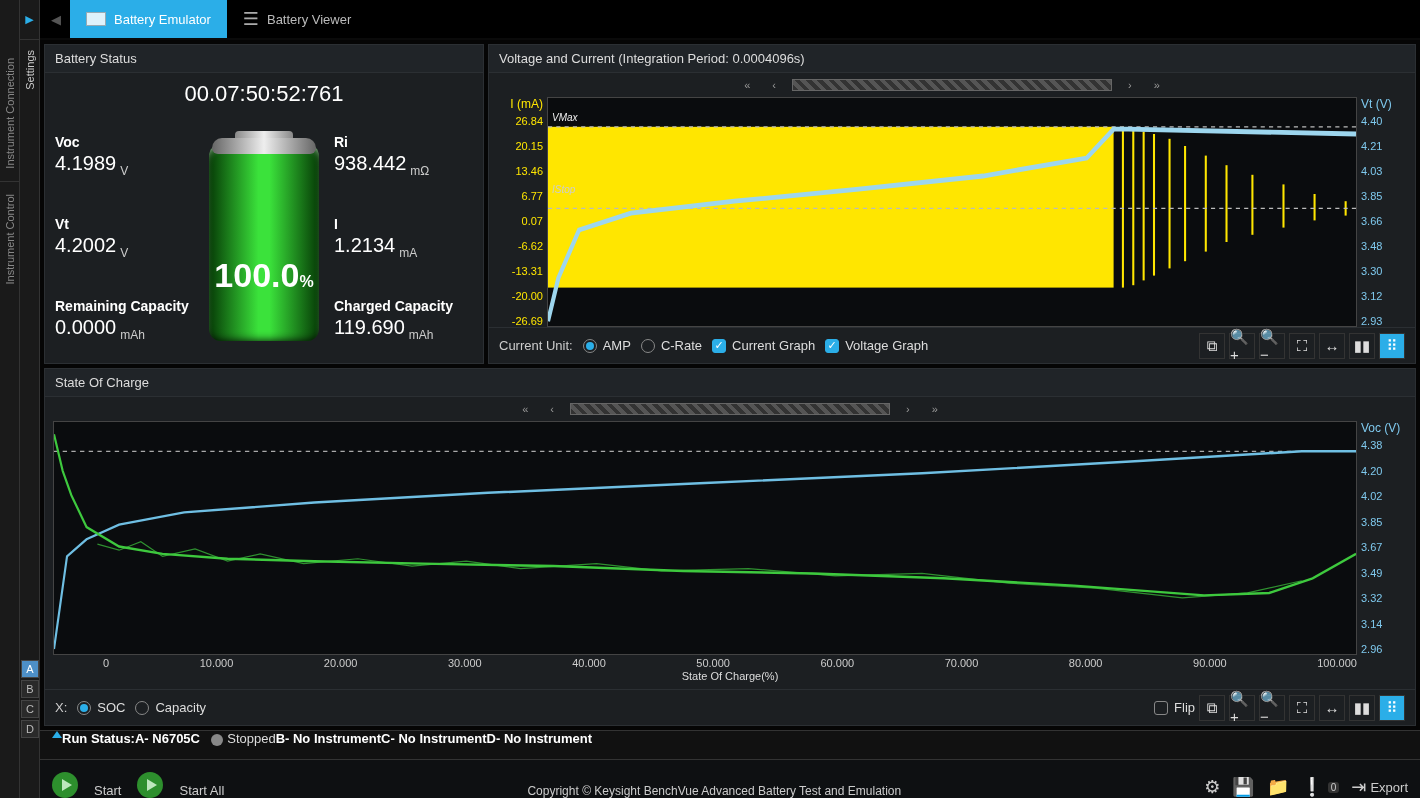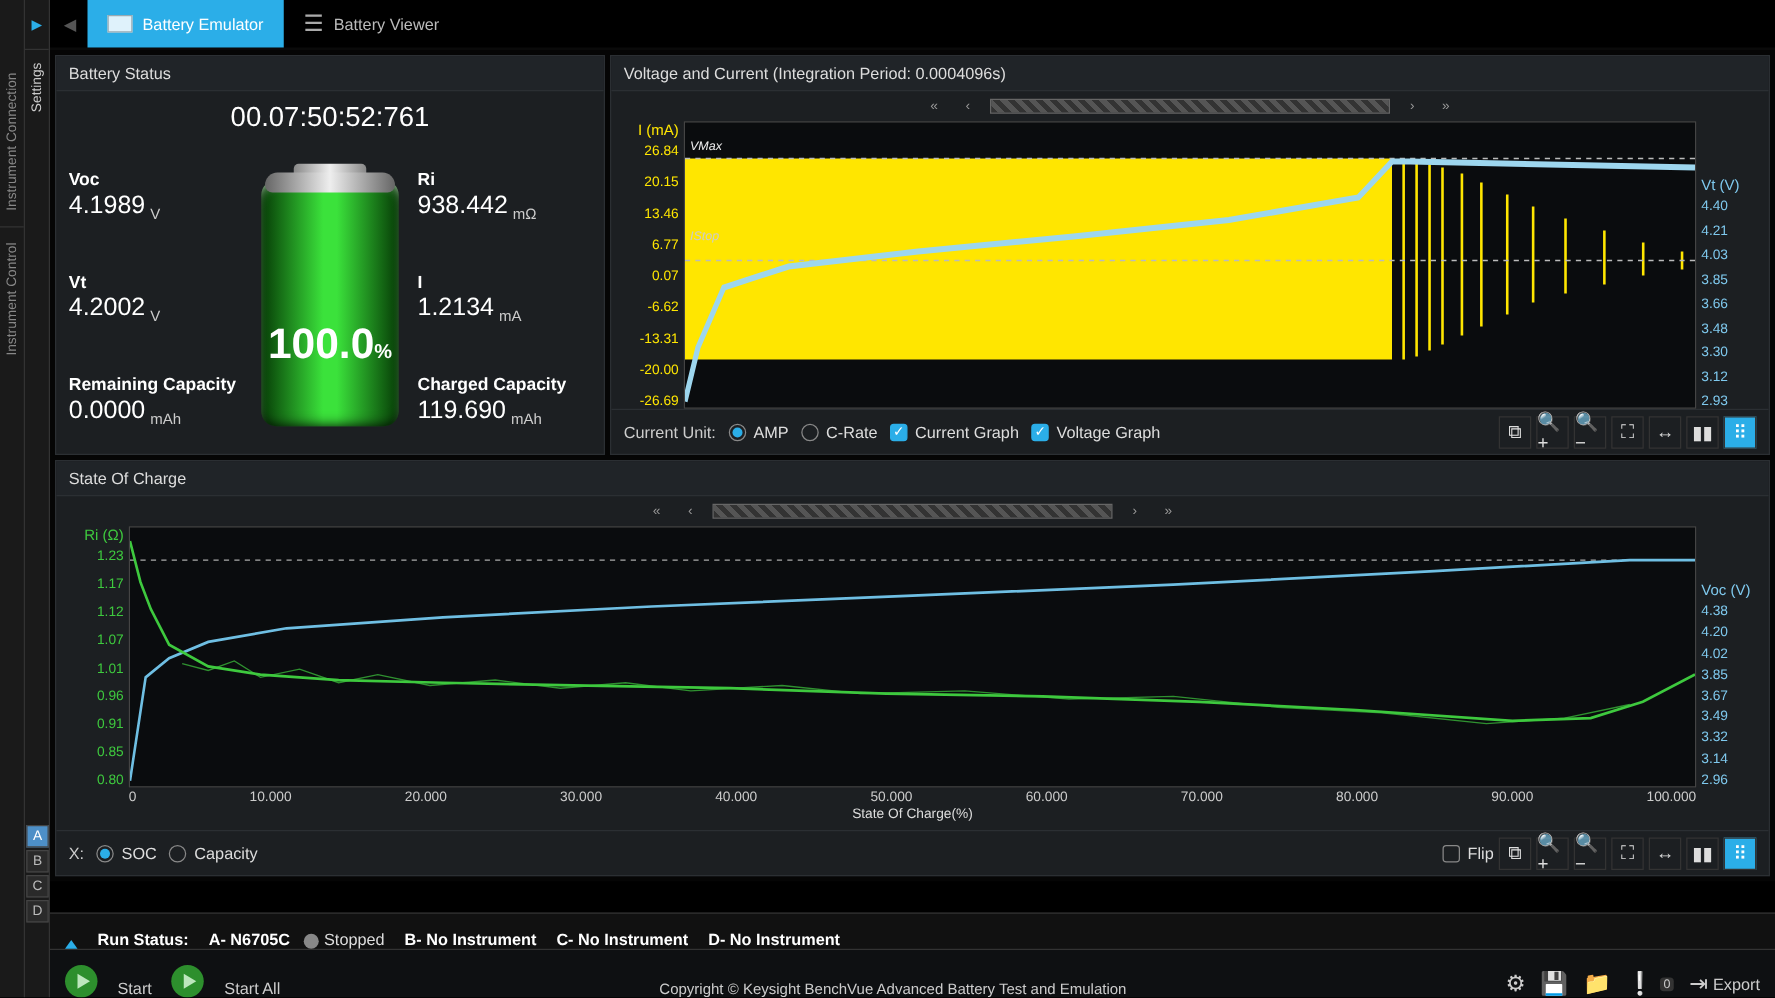--- a/index.html
+++ b/index.html
@@ -51,21 +51,21 @@
 .battery-pct .pct { font-size: 16px; }
 
 
 .chart-body { flex:1; display: flex; flex-direction: column; }
 .scrub-row { height: 24px; display: flex; align-items: center; justify-content: center; gap: 10px; }
 .scrub-btn { color: #999; font-size: 11px; padding: 0 6px; cursor:pointer;}
 .scrub-track { width: 320px; height: 12px; background: repeating-linear-gradient(45deg,#333,#333 4px,#555 4px,#555 8px); border: 1px solid #666; }
 .plot-row { flex:1; display: flex; padding: 0 8px; }
 .axis-left, .axis-right { width: 50px; display: flex; flex-direction: column; }
 .axis-title { font-size: 12px; height: 18px; text-align: right; padding-right: 4px;}
-.axis-title.r { text-align: left; padding-left: 4px; margin-top: 44px; }
+.axis-title.r { text-align: left; padding-left: 4px; }
 .axis-left .axis-title { color: #ffe600; }
 .axis-right .axis-title { color: #7fc9ee; }
 .axis-ticks { flex:1; display: flex; flex-direction: column; justify-content: space-between; font-size: 11px; text-align: right; padding-right: 4px;}
 .axis-ticks.r { text-align: left; padding-left: 4px;}
 .axis-left .axis-ticks { color: #ffe600; }
 .axis-right .axis-ticks { color: #7fc9ee; }
 .plot { flex:1; position: relative; border: 1px solid #444; background: #0a0c0e; overflow:hidden;font-style:italic;}
 .plot svg { width: 100%; height: 100%; display: block; }
 .x-axis { height: 34px; display: flex; justify-content: space-between; font-size: 11px; color: #ccc; padding: 2px 58px 0 58px; position: relative;}
 .x-axis .lbl { position: absolute; top: 15px; left:0; right:0; text-align: center; color:#ddd;}
@@ -85,21 +85,21 @@
 .tool-icon.hl { background:#2baee8; color:#fff; }
 
 
 .panel.soc { grid-column: 1 / span 2; }
 .soc .axis-left .axis-title { color: #3ec93e; }
 .soc .axis-left .axis-ticks { color: #3ec93e; }
 .soc .axis-right .axis-title { color: #7fc9ee; }
 .soc .axis-right .axis-ticks { color: #7fc9ee; }
 
 
-.runstatus { height: 30px; background: #111; border-top: 1px solid #333; border-bottom: 1px solid #333; display:flex; align-items:flex-end; padding: 0 12px; gap: 16px; font-size: 13px; margin-top: 25px;}
+.runstatus { height: 30px; background: #111; border-top: 1px solid #333; border-bottom: 1px solid #333; display:flex; align-items:flex-start; padding: 0 12px; font-size: 13px;}
 .runstatus .tri { width:0; height:0; border-left:5px solid transparent; border-right:5px solid transparent; border-bottom:7px solid #2baee8; }
 .runstatus b { color:#fff; }
 .dot { width: 12px; height:12px; border-radius:50%; background:#888; display:inline-block; margin: 0 4px; vertical-align:middle;}
 
 
 .bottombar { height: 38px; background: #0e1012; display:flex; align-items:flex-end; padding: 0 12px; gap: 16px;}
 .play { width:26px; height:26px; border-radius:50%; background:#2d8f2d; display:flex; align-items:center; justify-content:center; cursor:pointer;}
 .play::after { content:''; border-left:10px solid #bde7bd; border-top:6px solid transparent; border-bottom:6px solid transparent; margin-left:3px;}
 .bb-text { color:#ccc; font-size: 13px; }
 .bb-center { flex:1; text-align:center; color:#ccc; font-size:12px;}
@@ -288,34 +288,20 @@
         <div class="panel-header">State Of Charge</div>
         <div class="chart-body">
           <div class="scrub-row">
             <span class="scrub-btn">«</span>
             <span class="scrub-btn">‹</span>
             <div class="scrub-track"></div>
             <span class="scrub-btn">›</span>
             <span class="scrub-btn">»</span>
           </div>
           <div class="plot-row">
-            <div class="axis-left">
-              <div class="axis-title">Ri (Ω)</div>
-              <div class="axis-ticks" id="soc-left">
-                  <span>1.23</span>
-                  <span>1.17</span>
-                  <span>1.12</span>
-                  <span>1.07</span>
-                  <span>1.01</span>
-                  <span>0.96</span>
-                  <span>0.91</span>
-                  <span>0.85</span>
-                  <span>0.80</span>
-                </div>
-            </div>
             <div class="plot">
 
               <svg viewBox="0 0 1200 190" preserveAspectRatio="none">
                 <line x1="0" y1="24" x2="1200" y2="24" stroke="#aaa" stroke-dasharray="4,4"></line>
                 <path d="M 0 186 L 12 110 L 30 96 L 60 84 L 120 74 L 240 66 L 400 58 L 600 50 L 800 42 L 1000 32 L 1150 24 L 1200 24" fill="none" stroke="#6fbfe3" stroke-width="2"></path>
                 <path d="M 0 10 L 8 40 L 16 60 L 30 86 L 60 102 L 100 108 L 160 112 L 240 114 L 340 116 L 460 118 L 580 122 L 700 124 L 820 128 L 940 134 L 1060 142 L 1120 140 L 1160 128 L 1200 108" fill="none" stroke="#3ec93e" stroke-width="2"></path>
                 <path d="M 40 100 L 60 105 L 80 98 L 100 110 L 130 104 L 160 114 L 190 108 L 230 116 L 280 112 L 330 118 L 380 114 L 430 120 L 500 116 L 560 122 L 640 120 L 720 126 L 800 124 L 880 132 L 960 136 L 1040 144 L 1100 140 L 1150 130" fill="none" stroke="#3ec93e" stroke-width="1" opacity="0.7"></path>
               </svg>
             </div>
             <div class="axis-right">

